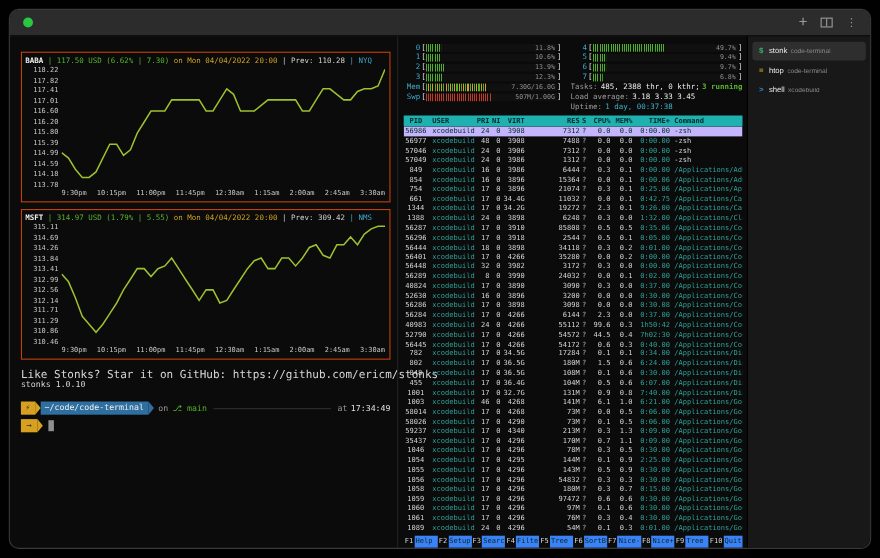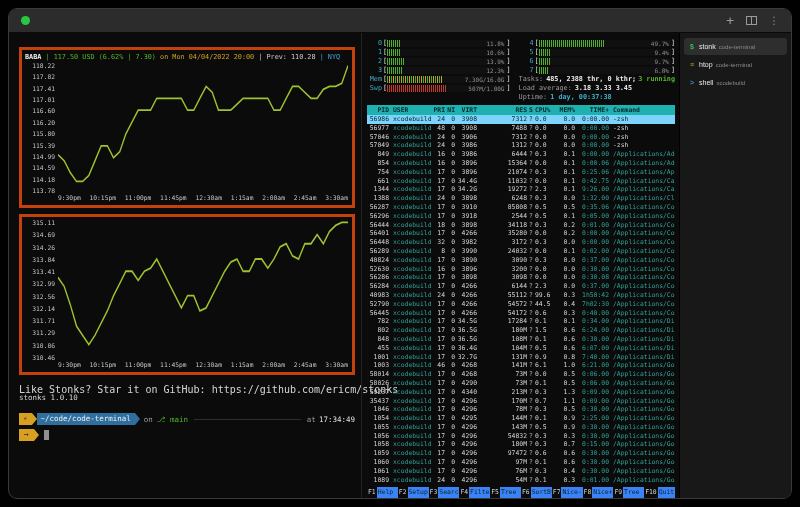--- a/index.html
+++ b/index.html
@@ -12,21 +12,21 @@
   .tb-right{margin-left:auto;display:flex;gap:12px;align-items:center;color:#9a9a9a}
   .tb-plus{font-size:13px;line-height:13px;cursor:default}
   .icon-split{width:11px;height:9px;border:1px solid #9a9a9a;position:relative;display:inline-block}
   .icon-split::after{content:"";position:absolute;left:4px;top:0;bottom:0;width:1px;background:#9a9a9a}
   .tb-more{font-size:10px}
   .content{display:flex;height:467px}
 
   
   .pane-left{width:352px;padding:8px 6px 0 10px;color:#cfcfcf;font-size:8px}
   .cmdline{height:10px;color:#dcdcdc;white-space:nowrap}
-  .chart-box{border:3px solid #c2410c;height:161px;margin-top:6px;padding:2px 4px 2px 3px;display:flex;flex-direction:column;background:#0b0b0b}
+  .chart-box{border:1px solid #c2410c;height:137px;margin-top:6px;padding:2px 4px 2px 3px;display:flex;flex-direction:column;background:#0b0b0b}
   .chart-title{font-size:6.8px;height:10px;line-height:10px;white-space:nowrap;overflow:hidden}
   .t-ticker{color:#f0f0f0;font-weight:bold}
   .t-green{color:#57b52d}
   .t-yellow{color:#cfa222}
   .t-plain{color:#cfcfcf}
   .t-cyan{color:#3fa7c9}
   .chart-main{flex:1;display:flex;min-height:0}
   .ylabels{width:33px;display:flex;flex-direction:column;justify-content:space-between;text-align:right;
     font-size:6.3px;color:#c8c8c8;padding-right:3px;line-height:7px}
   .plot{flex:1}
@@ -60,37 +60,37 @@
   .mem-label{color:#3fa7c9}
   .brk{color:#e0e0e0}
   .bar{flex:1;height:7px;position:relative;background:#101010}
   .fill{position:absolute;left:0;top:0;bottom:0}
   .fill-green{background:repeating-linear-gradient(90deg,#4fae2a 0,#4fae2a 1px,transparent 1px,transparent 2px)}
   .fill-mem{background:repeating-linear-gradient(90deg,#4fae2a 0,#4fae2a 1px,transparent 1px,transparent 2px,#cfa222 2px,#cfa222 3px,transparent 3px,transparent 4px)}
   .fill-swp{background:repeating-linear-gradient(90deg,#c0392b 0,#c0392b 1px,transparent 1px,transparent 2px)}
   .pct{position:absolute;right:2px;top:0;font-size:6px;line-height:7px;color:#8f8f8f}
   .meta-row{height:9px;line-height:9px;font-size:6.8px;white-space:nowrap;overflow:hidden}
   .meta-label{color:#9a9a9a;margin-right:3px}
-  .meta-val{color:#eaeaea;font-weight:bold}
+  .meta-val{color:#eaeaea;font-weight:normal}
   .meta-run{color:#57b52d;font-weight:bold;margin-left:2px}
-  .meta-cyan{color:#3fb0c9;font-weight:bold}
+  .meta-cyan{color:#3fb0c9;font-weight:normal}
 
   .htop-header{display:flex;background:#1fb0b0;color:#042828;height:10px;line-height:10px;margin-top:3px;font-size:6.4px;font-weight:bold}
   .htop-rows{flex:1;overflow:hidden;margin-top:0}
   .htop-row{display:flex;height:8.8px;line-height:8.8px;font-size:6.4px;white-space:nowrap}
-  .htop-row.selected{background:#7dd3fc}
+  .htop-row.selected{background:#c4b5fd}
   .htop-row.selected span{color:#042828!important}
-  .c0{width:22px;text-align:right;flex:none;color:#d6d6d6}
+  .c0{width:22px;text-align:center;flex:none;color:#d6d6d6}
   .c1{width:42px;padding-left:4px;flex:none;color:#2fa198}
   .c2{width:14px;text-align:right;flex:none;color:#d6d6d6}
   .c3{width:10px;text-align:right;flex:none;color:#d6d6d6}
   .c4{width:22px;text-align:right;flex:none;color:#d6d6d6}
   .c5{width:50px;text-align:right;flex:none;color:#d6d6d6}
   .c6{width:8px;text-align:center;flex:none;color:#b0b0b0}
-  .c7{width:20px;text-align:left;flex:none;color:#d6d6d6}
+  .c7{width:20px;text-align:right;flex:none;color:#d6d6d6}
   .c8{width:20px;text-align:right;flex:none;color:#d6d6d6}
   .c9{width:34px;text-align:right;flex:none;color:#2fa198}
   .c10{flex:1;padding-left:4px;overflow:hidden;color:#2fa198}
   .cmd-plain{color:#d6d6d6}
   .htop-header span{color:#042828}
   .fkeys{display:flex;height:11px;line-height:11px;font-size:6.4px;margin-top:1px}
   .fk{flex:1;display:flex;min-width:0}
   .fk-key{color:#d6d6d6;padding:0 1px;flex:none}
   .fk-label{flex:1;background:#3b82f6;color:#042828;padding-left:1px;overflow:hidden}
 
@@ -148,20 +148,21 @@
             <span class="xtick">11:00pm</span>
             <span class="xtick">11:45pm</span>
             <span class="xtick">12:30am</span>
             <span class="xtick">1:15am</span>
             <span class="xtick">2:00am</span>
             <span class="xtick">2:45am</span>
             <span class="xtick">3:30am</span>
           </div>
         </div>
       <div class="chart-box" id="chart-1">
+          <div class="chart-title"><span class="t-ticker">MSFT </span><span class="t-green">| 314.97 USD (1.79% | 5.55) </span><span class="t-yellow">on Mon 04/04/2022 20:00 </span><span class="t-plain">| Prev: 309.42 </span><span class="t-cyan">| NMS</span></div>
           <div class="chart-main">
             <div class="ylabels">
               <span class="ytick">315.11</span>
               <span class="ytick">314.69</span>
               <span class="ytick">314.26</span>
               <span class="ytick">313.84</span>
               <span class="ytick">313.41</span>
               <span class="ytick">312.99</span>
               <span class="ytick">312.56</span>
               <span class="ytick">312.14</span>

